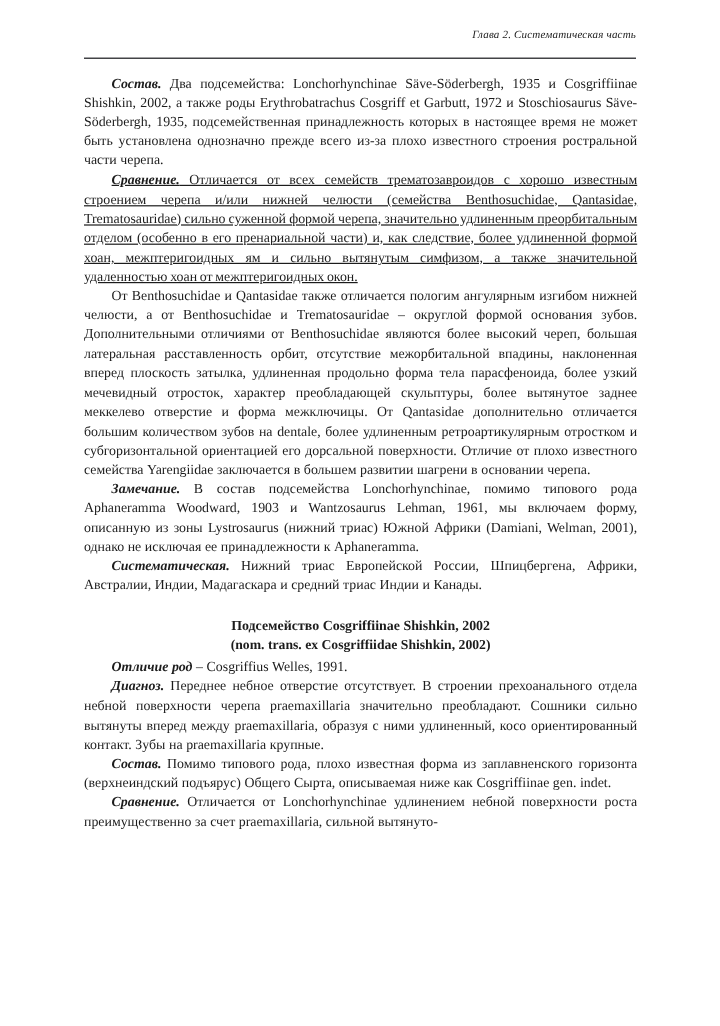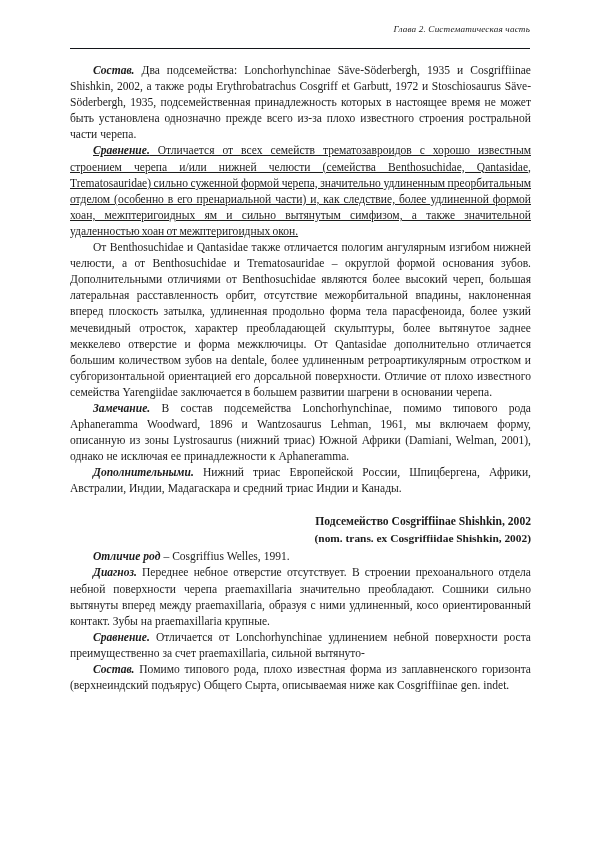--- a/index.html
+++ b/index.html
@@ -83,21 +83,21 @@
   
   .heading-group {
     margin-top: 17px;
     margin-bottom: 2px;
   }
   .heading {
     margin: 0;
     font-size: 11.6px;
     line-height: 16.4px;
     font-weight: bold;
-    text-align: right;
+    text-align: center;
     text-indent: 0;
   }
   .heading.sub {
     font-size: 11.4px;
   }
 
   
   .folio {
     position: absolute;
     top: 812px;
@@ -119,33 +119,33 @@
 
   <div class="textblock">
 
 
     <p class="para"><span class="runin">Состав.</span><span> Два подсемейства: Lonchorhynchinae Säve-Söderbergh, 1935 и Cosgriffiinae Shishkin, 2002, а также роды Erythrobatrachus Cosgriff et Garbutt, 1972 и Stoschiosaurus Säve-Söderbergh, 1935, подсемейственная принадлежность которых в настоящее время не может быть установлена однозначно прежде всего из-за плохо известного строения ростральной части черепа.</span></p>
 
     <p class="para tight"><span class="runin">Сравнение.</span><span> Отличается от всех семейств трематозавроидов с хорошо известным строением черепа и/или нижней челюсти (семейства Benthosuchidae, Qantasidae, Trematosauridae) сильно суженной формой черепа, значительно удлиненным преорбитальным отделом (особенно в его пренариальной части) и, как следствие, более удлиненной формой хоан, межптеригоидных ям и сильно вытянутым симфизом, а также значительной удаленностью хоан от межптеригоидных окон.</span></p>
 
     <p class="para"><span>От Benthosuchidae и Qantasidae также отличается пологим ангулярным изгибом нижней челюсти, а от Benthosuchidae и Trematosauridae – округлой формой основания зубов. Дополнительными отличиями от Benthosuchidae являются более высокий череп, большая латеральная расставленность орбит, отсутствие межорбитальной впадины, наклоненная вперед плоскость затылка, удлиненная продольно форма тела парасфеноида, более узкий мечевидный отросток, характер преобладающей скульптуры, более вытянутое заднее меккелево отверстие и форма межключицы. От Qantasidae дополнительно отличается большим количеством зубов на dentale, более удлиненным ретроартикулярным отростком и субгоризонтальной ориентацией его дорсальной поверхности. Отличие от плохо известного семейства Yarengiidae заключается в большем развитии шагрени в основании черепа.</span></p>
 
-    <p class="para"><span class="runin">Замечание.</span><span> В состав подсемейства Lonchorhynchinae, помимо типового рода Aphaneramma Woodward, 1896 и Wantzosaurus Lehman, 1961, мы включаем форму, описанную из зоны Lystrosaurus (нижний триас) Южной Африки (Damiani, Welman, 2001), однако не исключая ее принадлежности к Aphaneramma.</span></p>
+    <p class="para"><span class="runin">Замечание.</span><span> В состав подсемейства Lonchorhynchinae, помимо типового рода Aphaneramma Woodward, 1903 и Wantzosaurus Lehman, 1961, мы включаем форму, описанную из зоны Lystrosaurus (нижний триас) Южной Африки (Damiani, Welman, 2001), однако не исключая ее принадлежности к Aphaneramma.</span></p>
 
-    <p class="para"><span class="runin">Дополнительными.</span><span> Нижний триас Европейской России, Шпицбергена, Африки, Австралии, Индии, Мадагаскара и средний триас Индии и Канады.</span></p>
+    <p class="para"><span class="runin">Систематическая.</span><span> Нижний триас Европейской России, Шпицбергена, Африки, Австралии, Индии, Мадагаскара и средний триас Индии и Канады.</span></p>
 
     <div class="heading-group">
       <p class="heading">Подсемейство Cosgriffiinae Shishkin, 2002</p>
       <p class="heading sub">(nom. trans. ex Cosgriffiidae Shishkin, 2002)</p>
     </div>
 
     <p class="para"><span class="runin">Отличие род</span><span> – Cosgriffius Welles, 1991.</span></p>
 
     <p class="para"><span class="runin">Диагноз.</span><span> Переднее небное отверстие отсутствует. В строении прехоанального отдела небной поверхности черепа praemaxillaria значительно преобладают. Сошники сильно вытянуты вперед между praemaxillaria, образуя с ними удлиненный, косо ориентированный контакт. Зубы на praemaxillaria крупные.</span></p>
 
+    <p class="para"><span class="runin">Состав.</span><span> Помимо типового рода, плохо известная форма из заплавненского горизонта (верхнеиндский подъярус) Общего Сырта, описываемая ниже как Cosgriffiinae gen. indet.</span></p>
+
     <p class="para"><span class="runin">Сравнение.</span><span> Отличается от Lonchorhynchinae удлинением небной поверхности роста преимущественно за счет praemaxillaria, сильной вытянуто-</span></p>
-
-    <p class="para"><span class="runin">Состав.</span><span> Помимо типового рода, плохо известная форма из заплавненского горизонта (верхнеиндский подъярус) Общего Сырта, описываемая ниже как Cosgriffiinae gen. indet.</span></p>
 
   </div>
 
 
 </div>
 
 </body></html>

